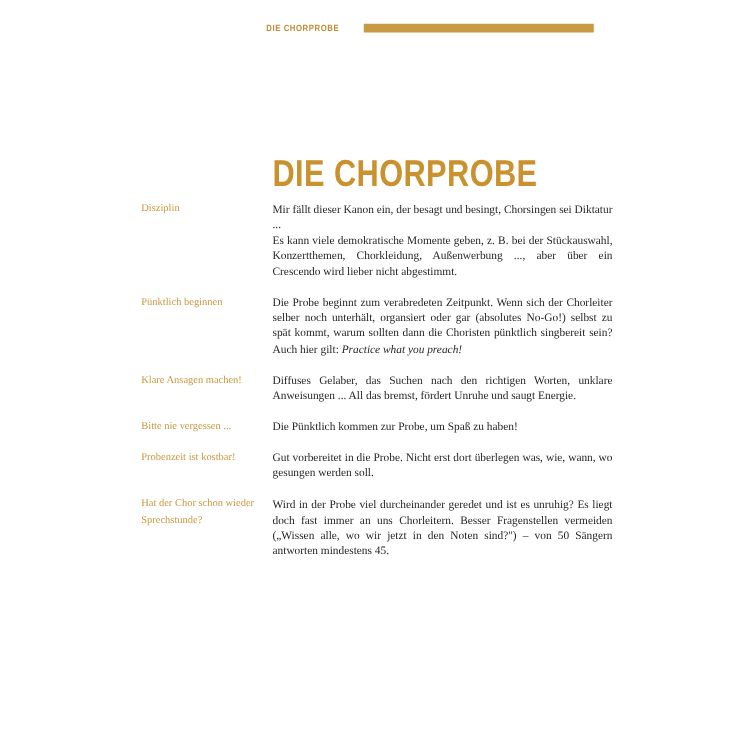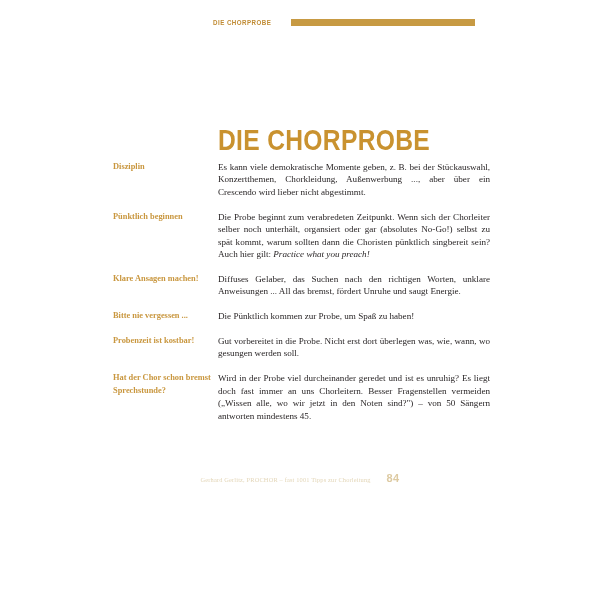--- a/index.html
+++ b/index.html
@@ -80,21 +80,21 @@
     align-items: flex-start;
     width: 600px;
     box-sizing: border-box;
     padding-left: 113px;
     margin-bottom: 12.5px;
   }
   .entry-term {
     width: 105px;
     flex: 0 0 105px;
     font-family: "Liberation Serif", "DejaVu Serif", serif;
-    font-weight: bold;
+    font-weight: normal;
     font-size: 8.4px;
     line-height: 12.4px;
     color: #c9973f;
     padding-right: 6px;
     box-sizing: border-box;
   }
   .entry-body {
     flex: 0 0 272px;
     width: 272px;
     font-size: 9.1px;
@@ -145,20 +145,21 @@
     <div class="running-head-rule"></div>
   </div>
 
   <h1 class="chapter-title">DIE CHORPROBE</h1>
 
   <div class="entries">
 
     <div class="entry">
       <div class="entry-term">Disziplin</div>
       <div class="entry-body">
+        <p>Mir fällt dieser Kanon ein, der besagt und besingt, Chorsingen sei Diktatur ...</p>
         <p>Es kann viele demokratische Momente geben, z. B. bei der Stückauswahl, Konzertthemen, Chorkleidung, Außenwerbung ..., aber über ein Crescendo wird lieber nicht abgestimmt.</p>
       </div>
     </div>
 
     <div class="entry">
       <div class="entry-term">Pünktlich beginnen</div>
       <div class="entry-body">
         <p><span>Die Probe beginnt zum verabredeten Zeitpunkt. Wenn sich der Chorleiter selber noch unterhält, organsiert oder gar (absolutes No-Go!) selbst zu spät kommt, warum sollten dann die Choristen pünktlich singbereit sein? Auch hier gilt: </span><em>Practice what you preach!</em></p>
       </div>
     </div>
@@ -178,26 +179,22 @@
     </div>
 
     <div class="entry">
       <div class="entry-term">Probenzeit ist kostbar!</div>
       <div class="entry-body">
         <p>Gut vorbereitet in die Probe. Nicht erst dort überlegen was, wie, wann, wo gesungen werden soll.</p>
       </div>
     </div>
 
     <div class="entry">
-      <div class="entry-term">Hat der Chor schon bremst Sprechstunde?</div>
+      <div class="entry-term">Hat der Chor schon wieder Sprechstunde?</div>
       <div class="entry-body">
         <p>Wird in der Probe viel durcheinander geredet und ist es unruhig? Es liegt doch fast immer an uns Chorleitern. Besser Fragenstellen vermeiden („Wissen alle, wo wir jetzt in den Noten sind?") – von 50 Sängern antworten mindestens 45.</p>
       </div>
     </div>
 
   </div>
 
-  <div class="footer">
-    <div class="footer-credit">Gerhard Gerlitz, PROCHOR – fast 1001 Tipps zur Chorleitung</div>
-    <div class="footer-page">84</div>
-  </div>
 
 </div>
 
 </body></html>

